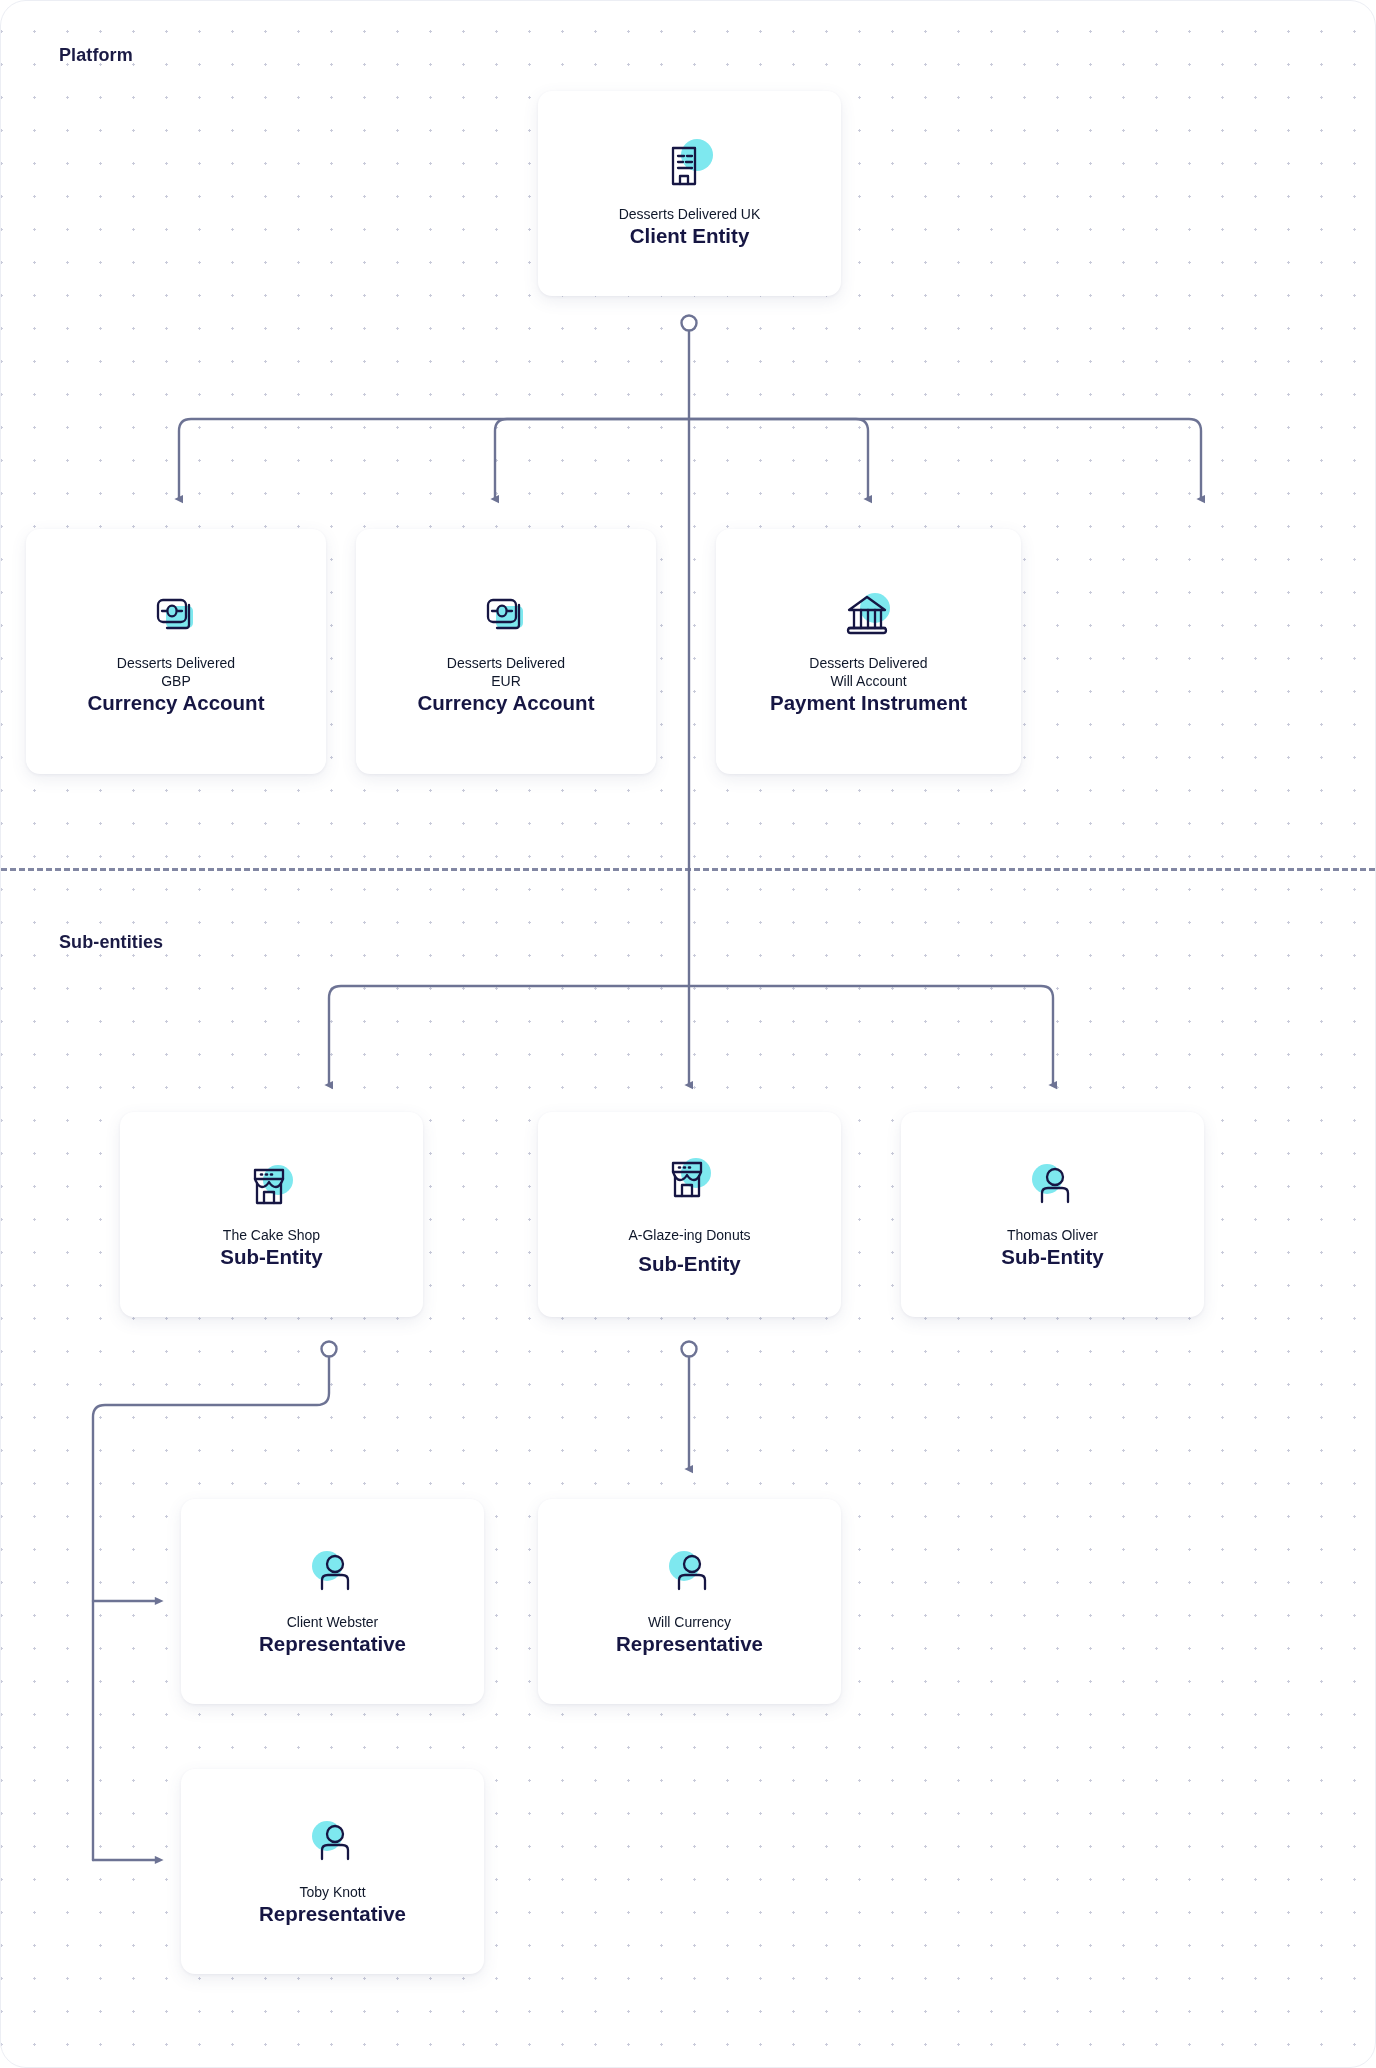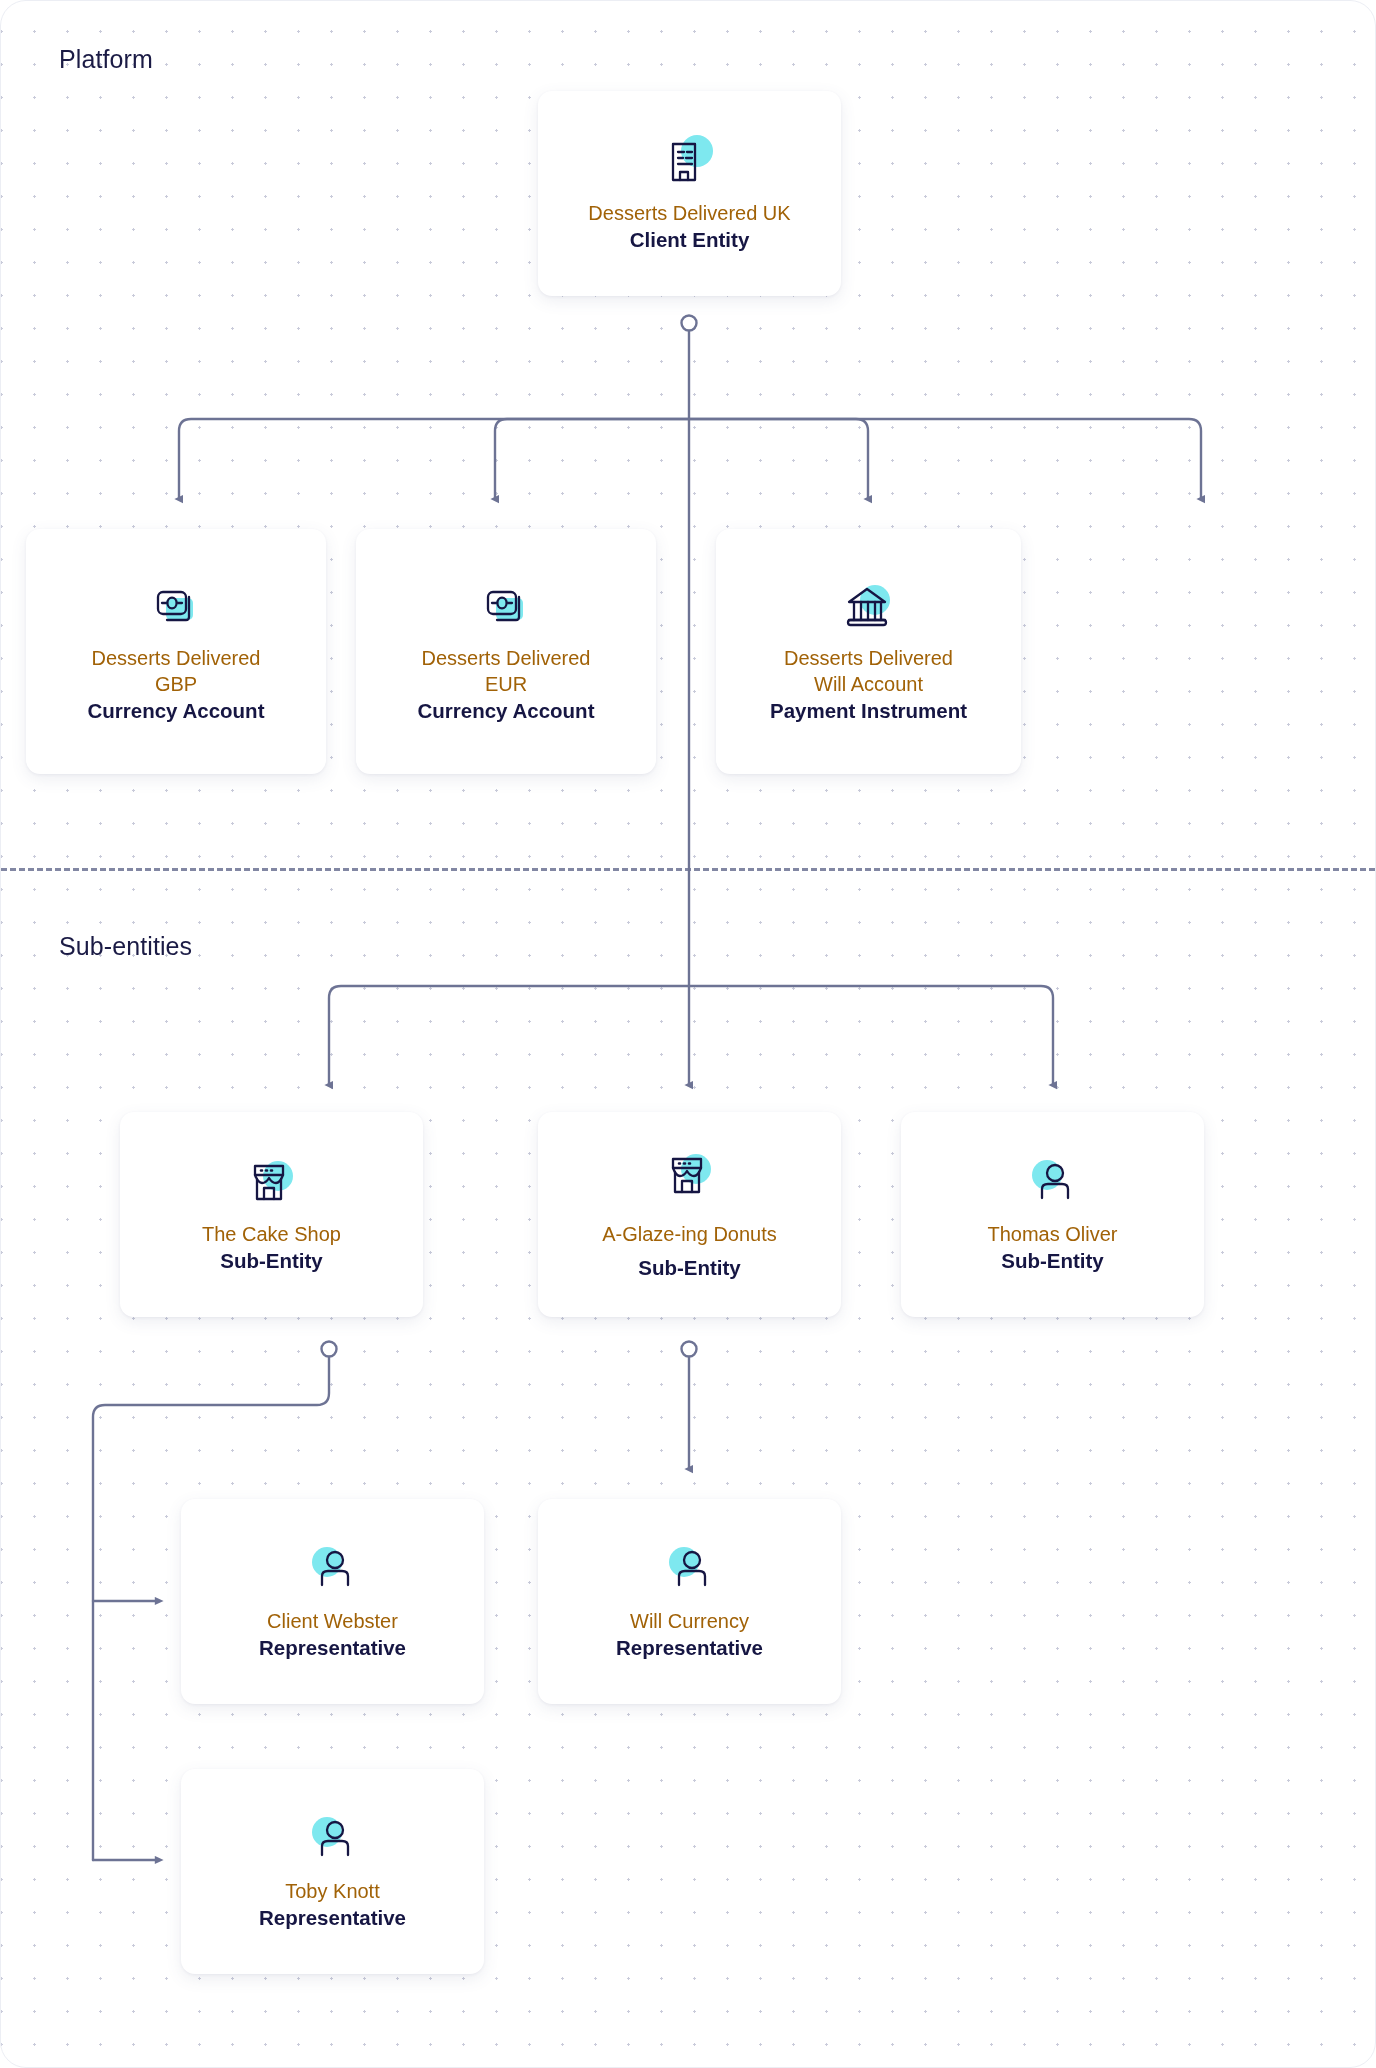--- a/index.html
+++ b/index.html
@@ -16,22 +16,22 @@
     background-image:radial-gradient(circle, #c9cbda 1.3px, rgba(0,0,0,0) 1.4px);
     background-size:33px 33px;
     background-position:17px 14px;
     border:1px solid #eceef4;
     border-radius:26px;
     overflow:hidden;
   }
   
   .section-label{
     position:absolute;
-    font-size:25px;
-    font-weight:normal;
+    font-size:18px;
+    font-weight:bold;
     color:#1b1b45;
     letter-spacing:.1px;
     white-space:nowrap;
   }
   #label-platform{left:58px;top:44px;}
   #label-subentities{left:58px;top:931px;}
 
   
   .divider{
     position:absolute;
@@ -62,22 +62,22 @@
     justify-content:center;
     padding:14px 10px;
     text-align:center;
   }
   .card .ico{
     width:62px;height:56px;
     display:flex;align-items:center;justify-content:center;
     margin-bottom:12px;
   }
   .card .ttl{
-    font-size:20px;
-    color:#a16207;
+    font-size:14px;
+    color:#0f172a;
     line-height:1.29;
     font-weight:400;
   }
   .card .sub{
     font-size:20.5px;
     color:#161643;
     line-height:1.29;
     font-weight:bold;
     text-align:right;
   }

